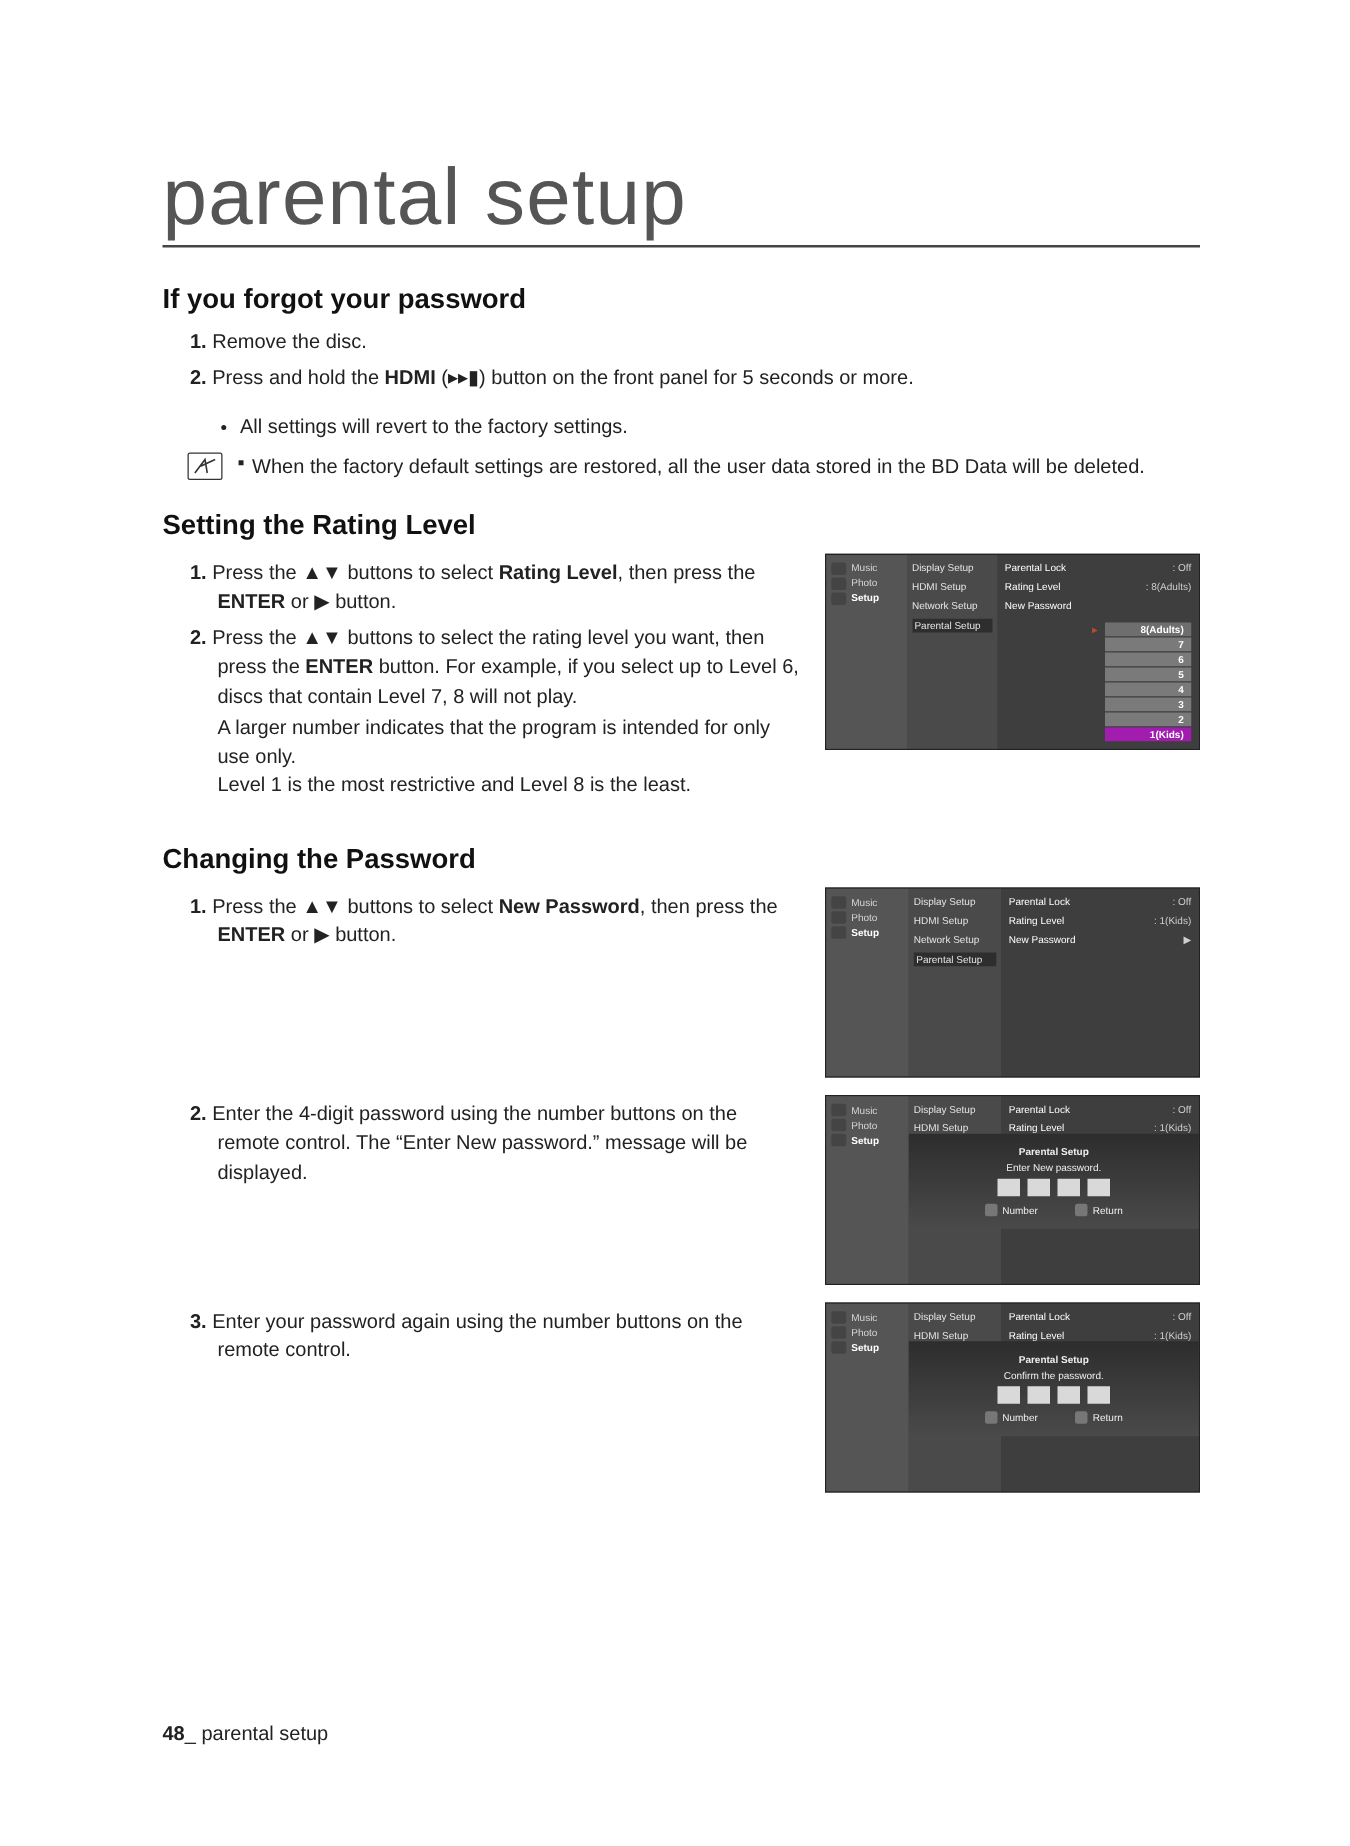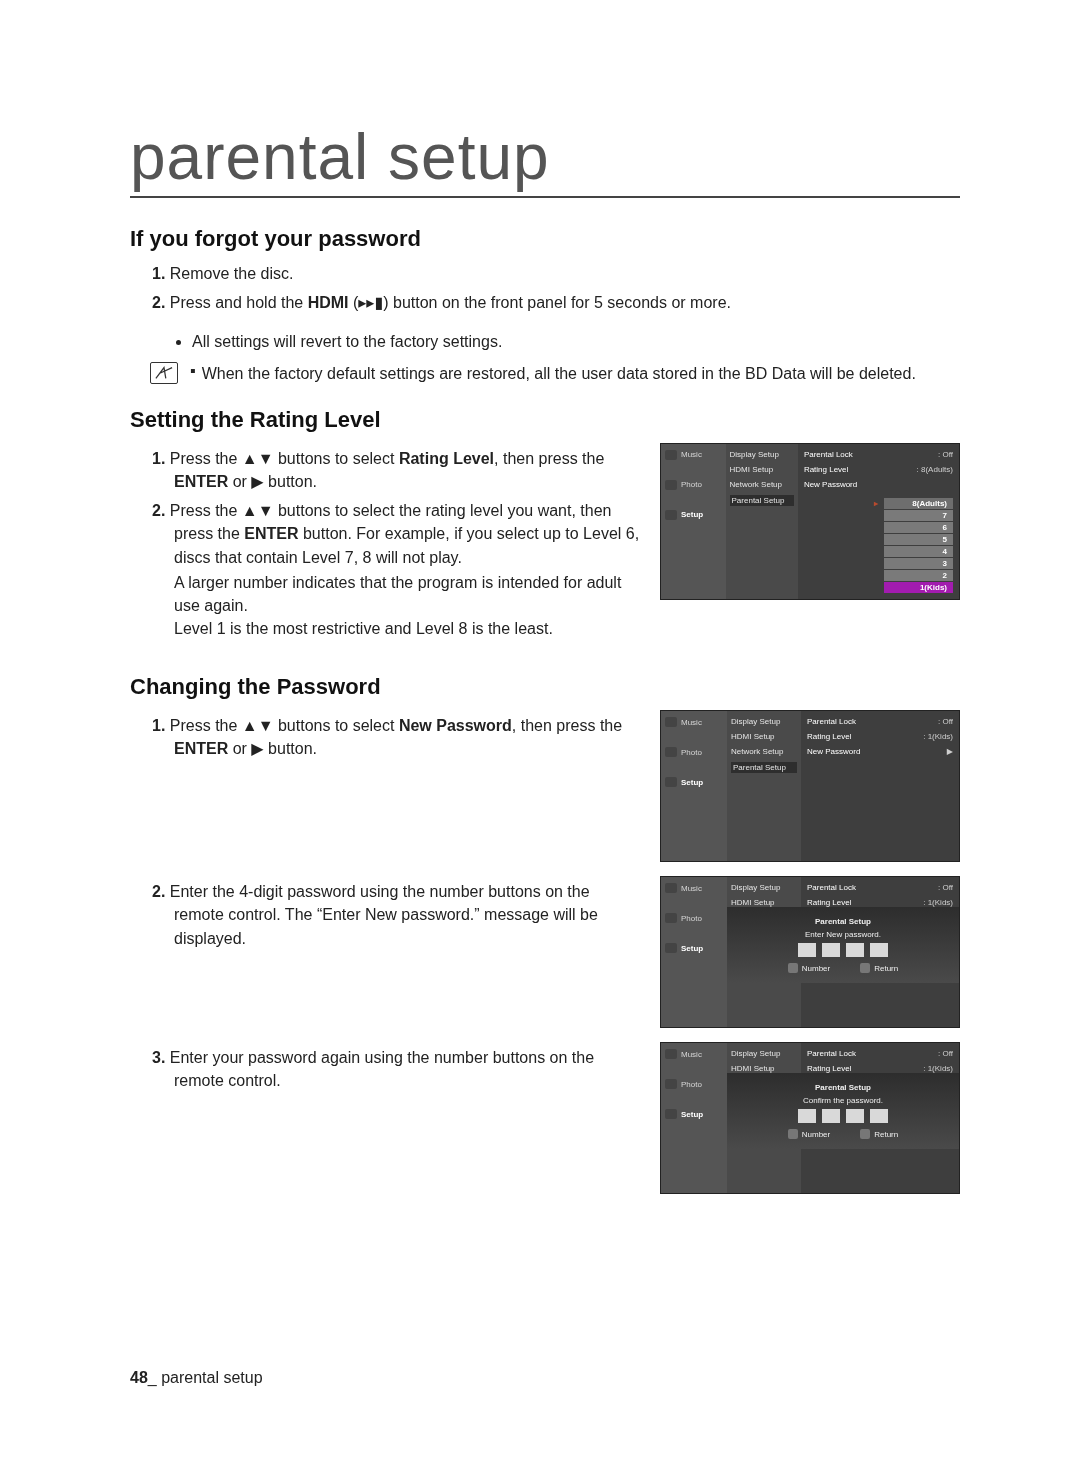--- a/index.html
+++ b/index.html
@@ -16,21 +16,21 @@
   .note-icon svg { width: 18px; height: 14px; }
   .note-text { line-height: 1.45; }
   .bold { font-weight: bold; }
   .two-col { display: flex; align-items: flex-start; gap: 18px; }
   .two-col .text { flex: 1 1 0; }
   .two-col .shot { width: 300px; flex: 0 0 300px; }
 
   
   .menushot { width: 300px; background: #3e3e3e; color: #fff; font-size: 8px; border: 1px solid #222; margin-bottom: 14px; }
   .ms-body { display: flex; min-height: 130px; }
-  .ms-left { width: 66px; background: #555; padding: 6px 4px; color: #d6d6d6; display:flex; flex-direction:column; gap:20px; }
+  .ms-left { width: 66px; background: #555; padding: 6px 4px; color: #d6d6d6; display:flex; flex-direction:column; gap:2px; }
   .ms-li { display:flex; align-items:center; gap:4px; }
   .ms-li.sel { color:#fff; font-weight:bold; }
   .chip { width:12px; height:10px; background:#444; border-radius:2px; display:inline-block; }
   .ms-mid { width: 74px; background: #4a4a4a; padding: 6px 4px; display:flex; flex-direction:column; gap:6px; color:#e5e5e5; }
   .ms-mid .sel { background:#2e2e2e; padding:1px 2px; }
   .ms-right { flex:1; background: #3e3e3e; padding: 6px 6px; display:flex; flex-direction:column; gap:6px; }
   .ms-row { display:flex; justify-content:space-between; }
   .ms-row .val { color:#cfcfcf; }
   .ms-opts { margin-top:2px; }
   .opt { background:#7a7a7a; color:#fff; text-align:right; padding:1px 6px; margin:1px 0 0 80px; font-weight:bold; position:relative; }
@@ -41,21 +41,21 @@
   .ms-dialog-wrap .dlg-title { font-weight:bold; margin-bottom:4px; color:#eee; }
   .ms-dialog-wrap .prompt { margin:4px 0; color:#eee; }
   .pw-boxes { display:flex; justify-content:center; gap:6px; margin:4px 0 6px 0; }
   .pw-box { width:18px; height:14px; background:#d9d9d9; }
   .dlg-buttons { display:flex; justify-content:center; gap:30px; color:#eee; }
   .dlg-buttons .btn { display:flex; align-items:center; gap:4px; }
   .dlg-buttons .btn .ic { width:10px; height:10px; background:#777; border-radius:2px; }
   .menushot.relpos .ms-body { position:relative; }
   .menushot.tall .ms-body { min-height:150px; }
 
-  .footer { position:absolute; left:130px; bottom:90px; font-size:16px; }
+  .footer { position:absolute; left:130px; bottom:80px; font-size:16px; }
   .footer .pg { font-weight:bold; }
   .footer .sec { }
 </style>
 </head>
 <body>
 
 <div class="page">
 
   <h1 class="page-title">parental setup</h1>
 
@@ -87,21 +87,21 @@
   <div class="two-col">
     <div class="text">
       <ol class="numbered">
         <li>
           <span class="num">1.</span>
           <span>Press the ▲▼ buttons to select </span><span class="bold">Rating Level</span><span>, then press the </span><span class="bold">ENTER</span><span> or ▶ button.</span>
         </li>
         <li>
           <span class="num">2.</span>
           <span>Press the ▲▼ buttons to select the rating level you want, then press the </span><span class="bold">ENTER</span><span> button. For example, if you select up to Level 6, discs that contain Level 7, 8 will not play.</span>
-          <div style="text-indent:0;margin-top:2px;">A larger number indicates that the program is intended for adult use again.</div>
+          <div style="text-indent:0;margin-top:2px;">A larger number indicates that the program is intended for only use only.</div>
           <div style="text-indent:0;">Level 1 is the most restrictive and Level 8 is the least.</div>
         </li>
       </ol>
     </div>
     <div class="shot">
       <div class="menushot">
         <div class="ms-body">
           <div class="ms-left">
             <div class="ms-li">
                 <span class="chip"></span>

